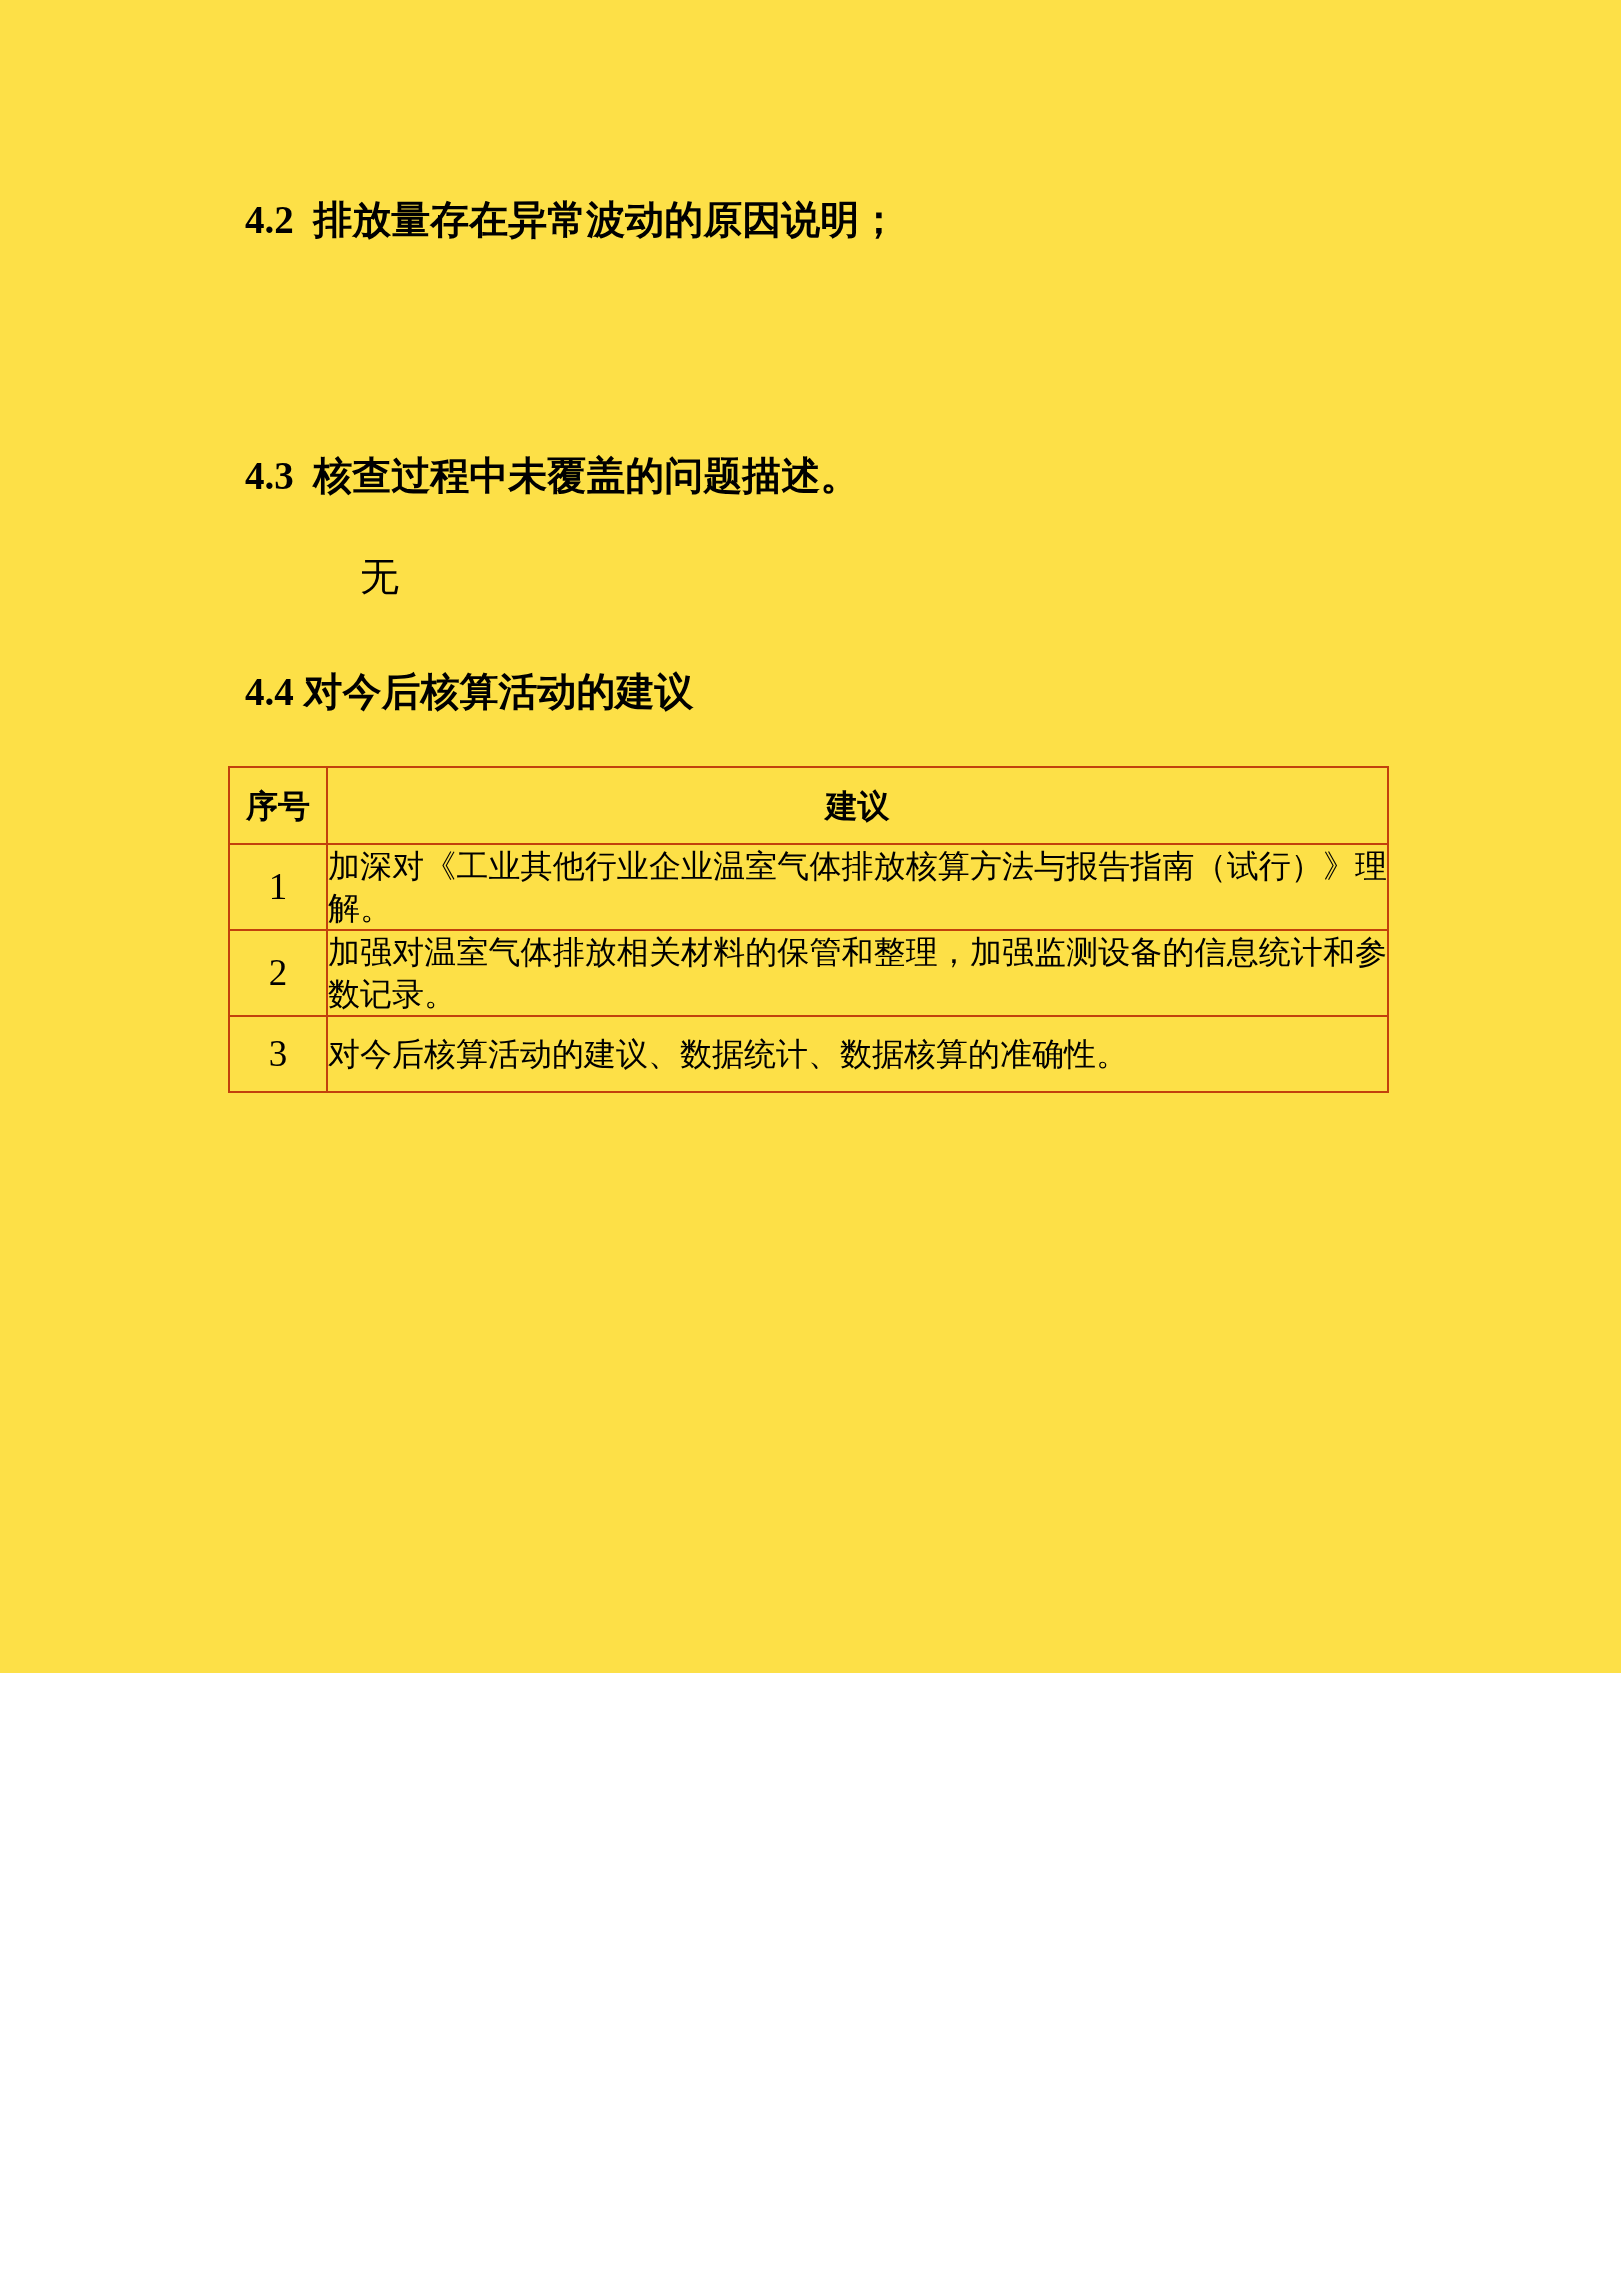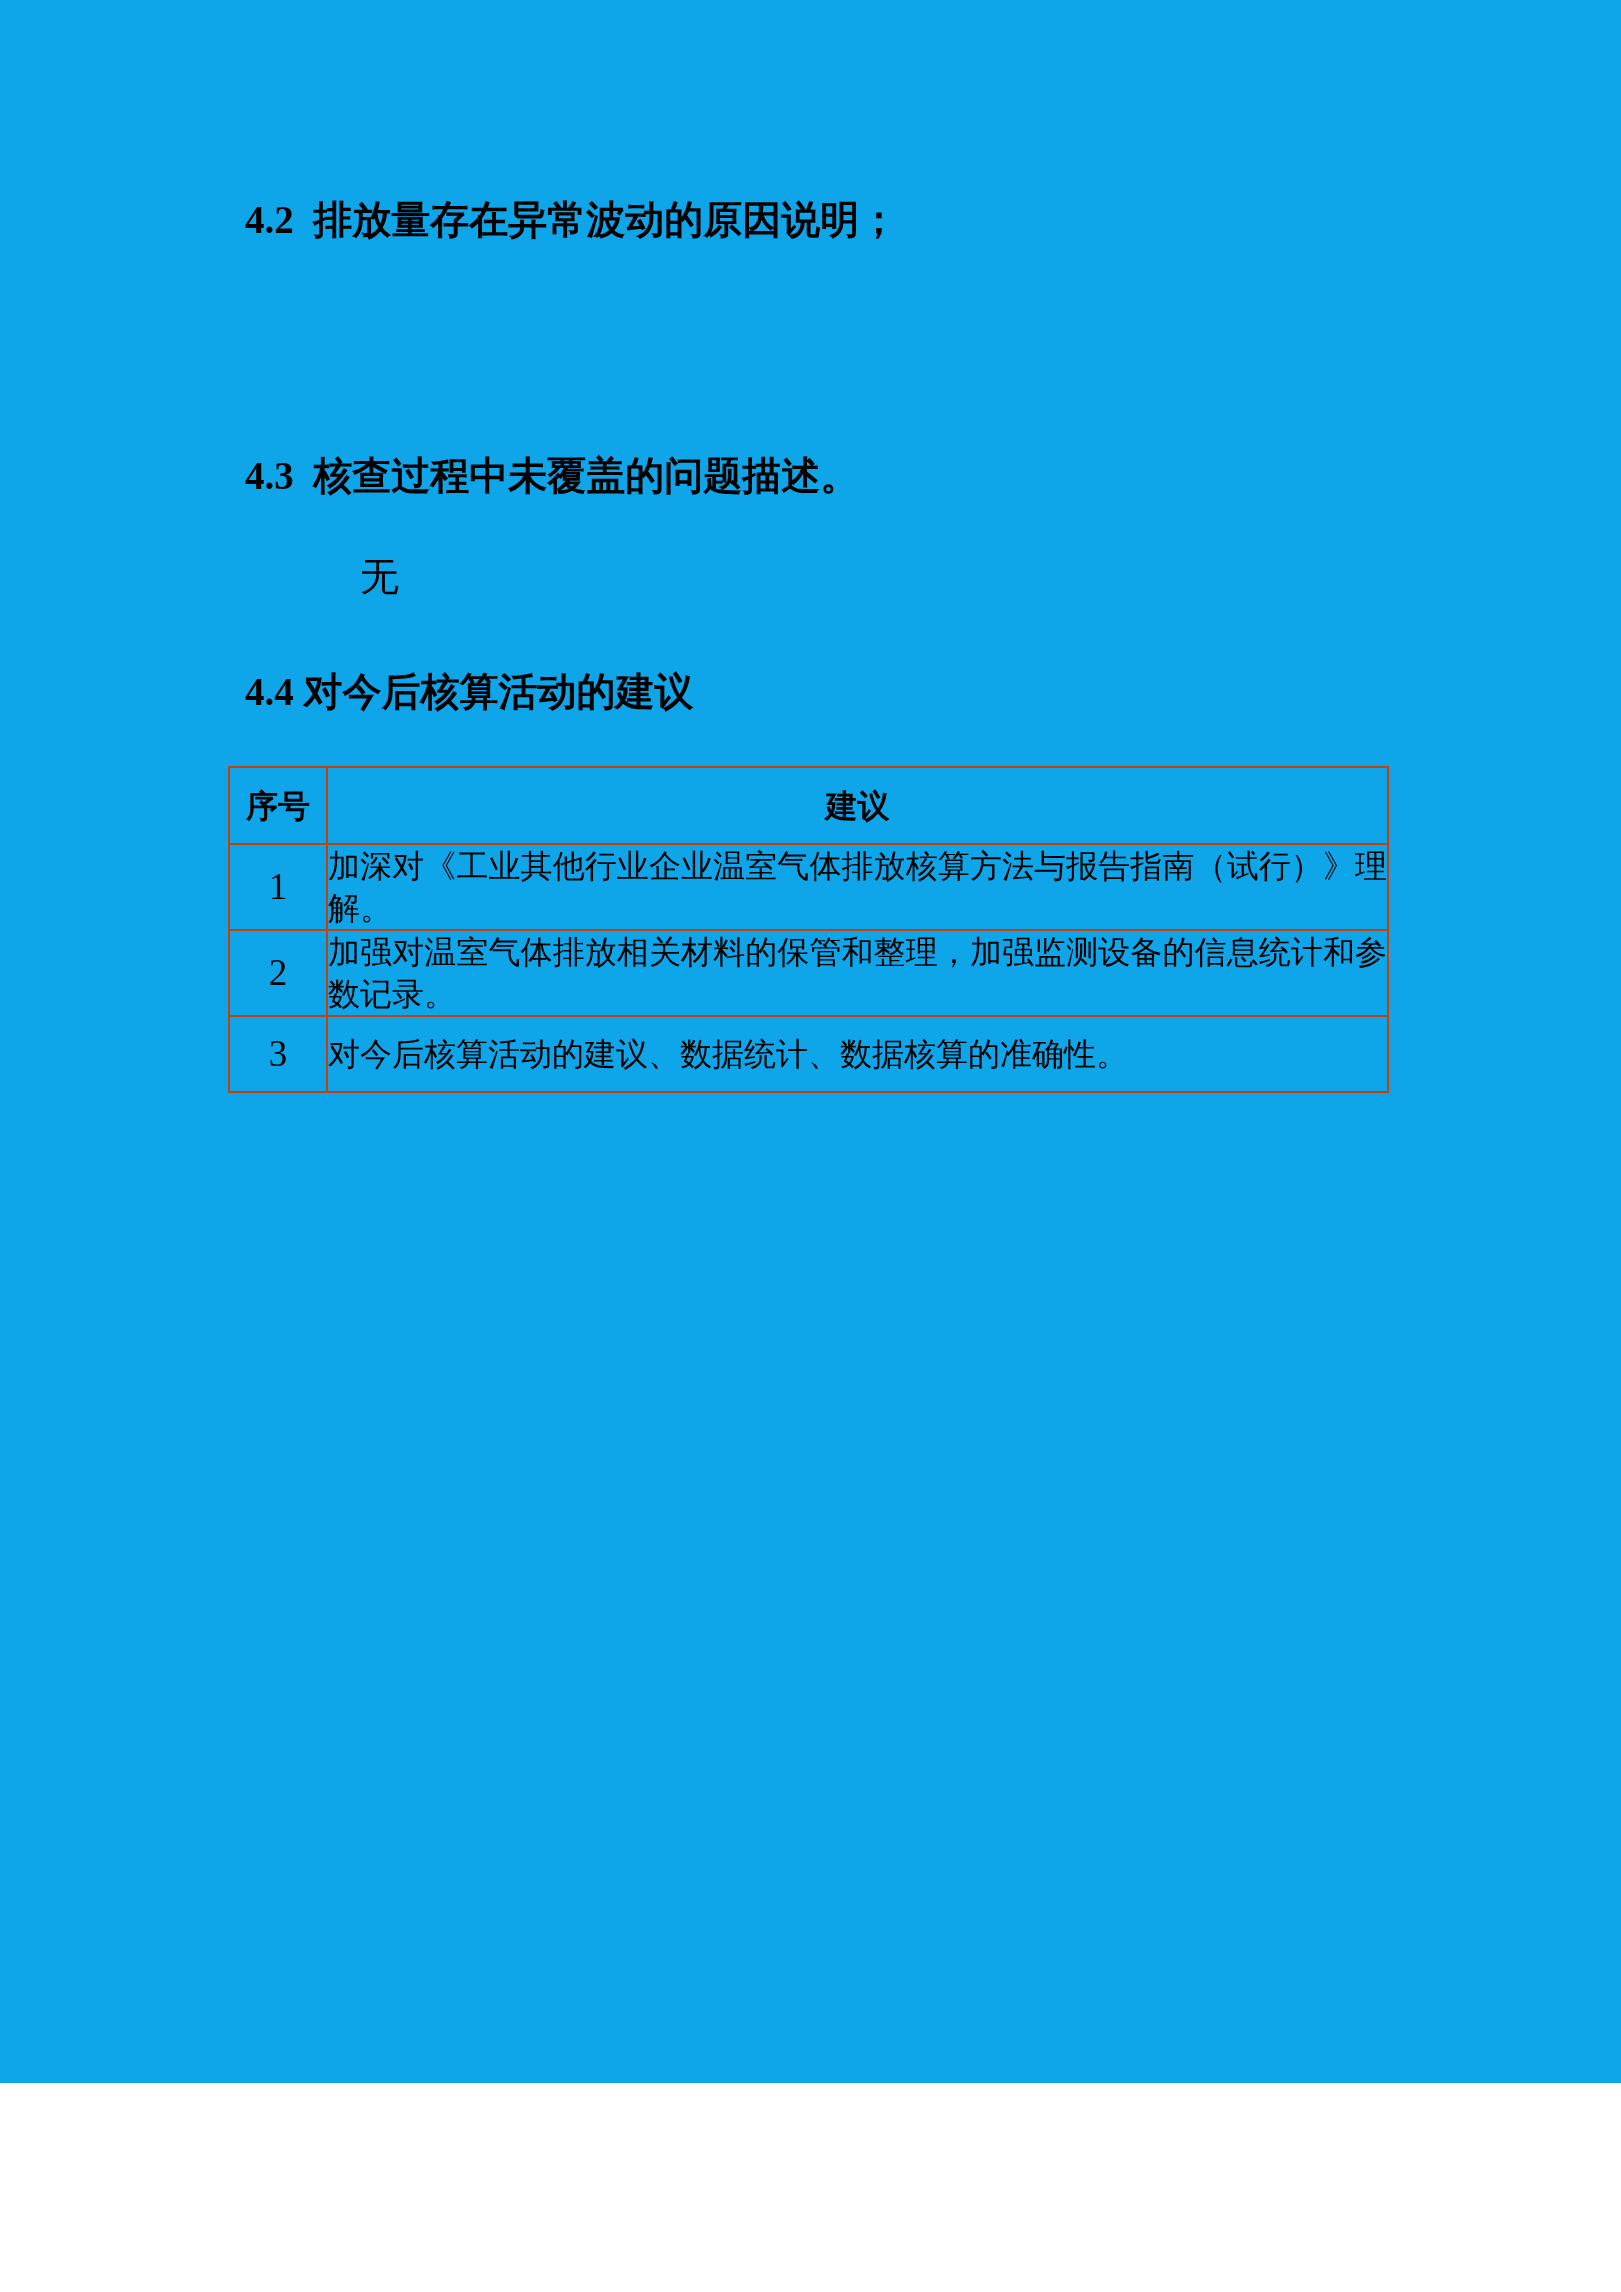--- a/index.html
+++ b/index.html
@@ -3,22 +3,22 @@
 <meta charset="utf-8">
 <style>
   html, body {
     margin: 0;
     padding: 0;
     background: #ffffff;
   }
   .page {
     position: relative;
     width: 1621px;
-    height: 2083px;
-    background: #0ea5e9;
+    height: 1673px;
+    background: #fde047;
     color: #000000;
     font-family: "Liberation Serif", "DejaVu Serif", serif;
     overflow: hidden;
   }
   .heading {
     position: absolute;
     left: 245px;
     width: 1176px;
     font-size: 39px;
     font-weight: 700;

